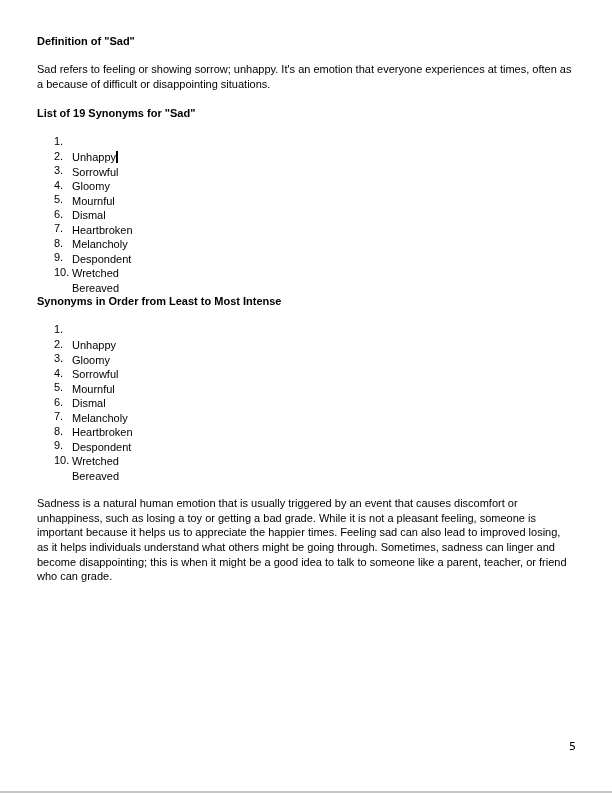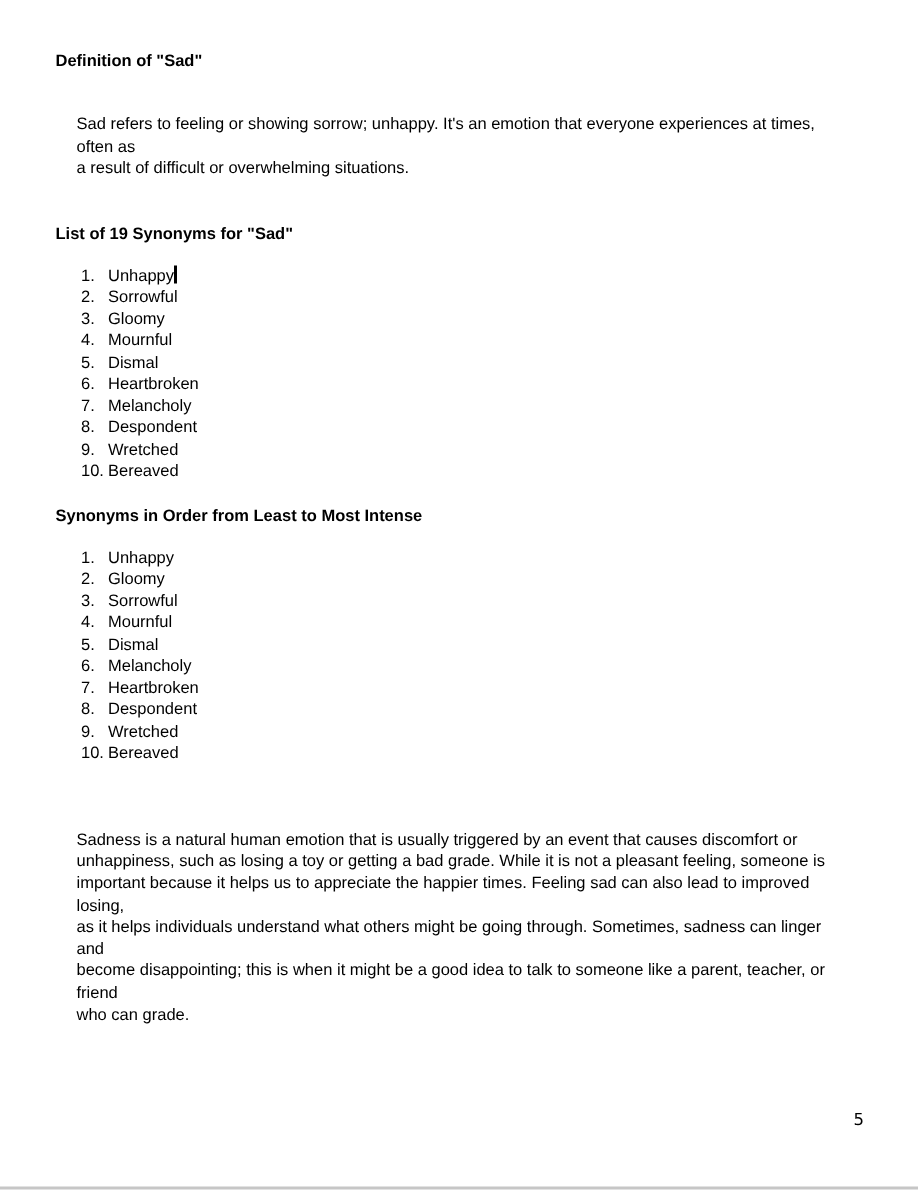--- a/index.html
+++ b/index.html
@@ -38,21 +38,21 @@
       top: 34px;
       width: 540px;
     }
     h2 {
       font-size: 11px;
       font-weight: bold;
       margin: 0;
       line-height: 14px;
     }
     p {
-      margin: 14px;
+      margin: 0;
       line-height: 14.6px;
     }
     .gap-sm { height: 14px; }
     .gap-md { height: 15px; }
     ol {
       list-style: none;
       margin: 0;
       padding: 0;
     }
     ol li {
@@ -61,21 +61,21 @@
       line-height: 14.5px;
     }
     ol li .num {
       position: absolute;
       left: 17px;
       top: 0;
     }
     ol li .txt {
       position: absolute;
       left: 35px;
-      top: 0;
+      top: 16px;
     }
     .cursor {
       display: inline-block;
       width: 1.5px;
       height: 12px;
       background: #000;
       vertical-align: -2px;
       margin-left: 0;
     }
     .page-number {
@@ -90,21 +90,21 @@
 <body>
 
 <div class="page">
   <div class="content">
 
     <section>
       <h2>Definition of "Sad"</h2>
       <div class="gap-sm"></div>
       <p>
         <span>Sad refers to feeling or showing sorrow; unhappy. It's an emotion that everyone experiences at times, often as</span><br>
-        <span>a result of difficult or overwhelming situations.</span>
+        <span>a because of difficult or disappointing situations.</span>
       </p>
     </section>
 
     <div class="gap-md"></div>
 
     <section>
       <h2>List of 19 Synonyms for "Sad"</h2>
       <div class="gap-sm"></div>
       <ol>
         <li>

